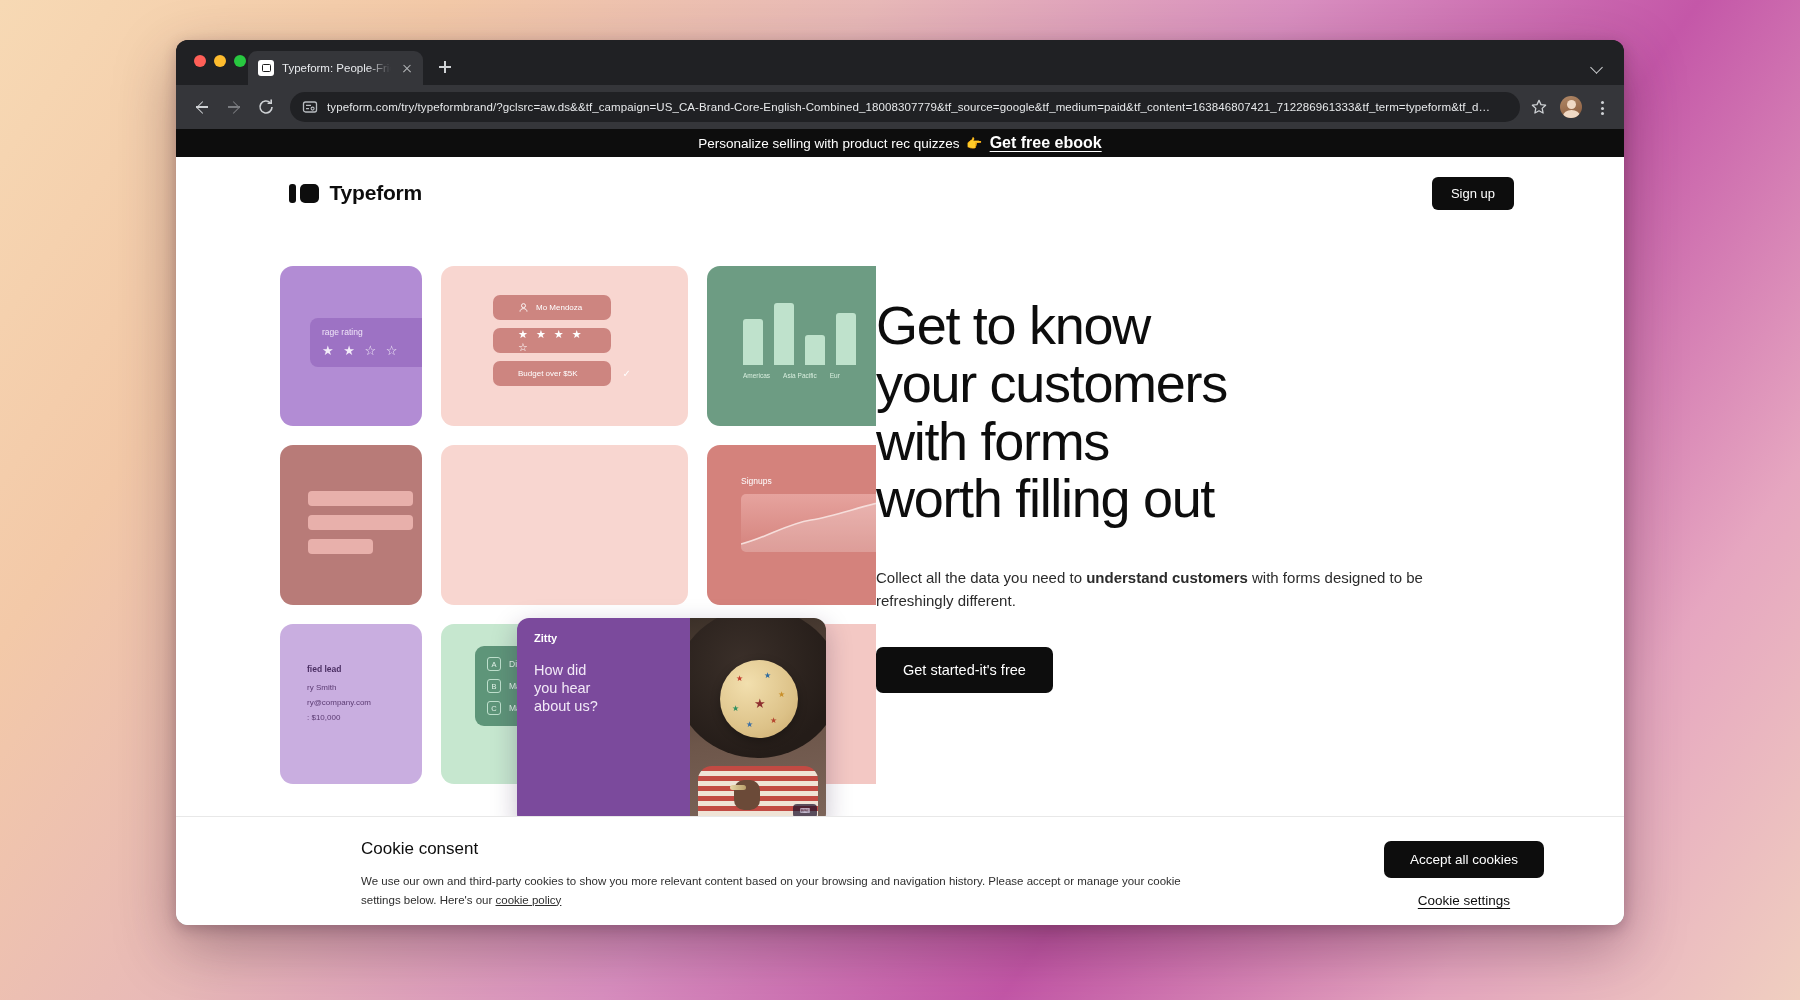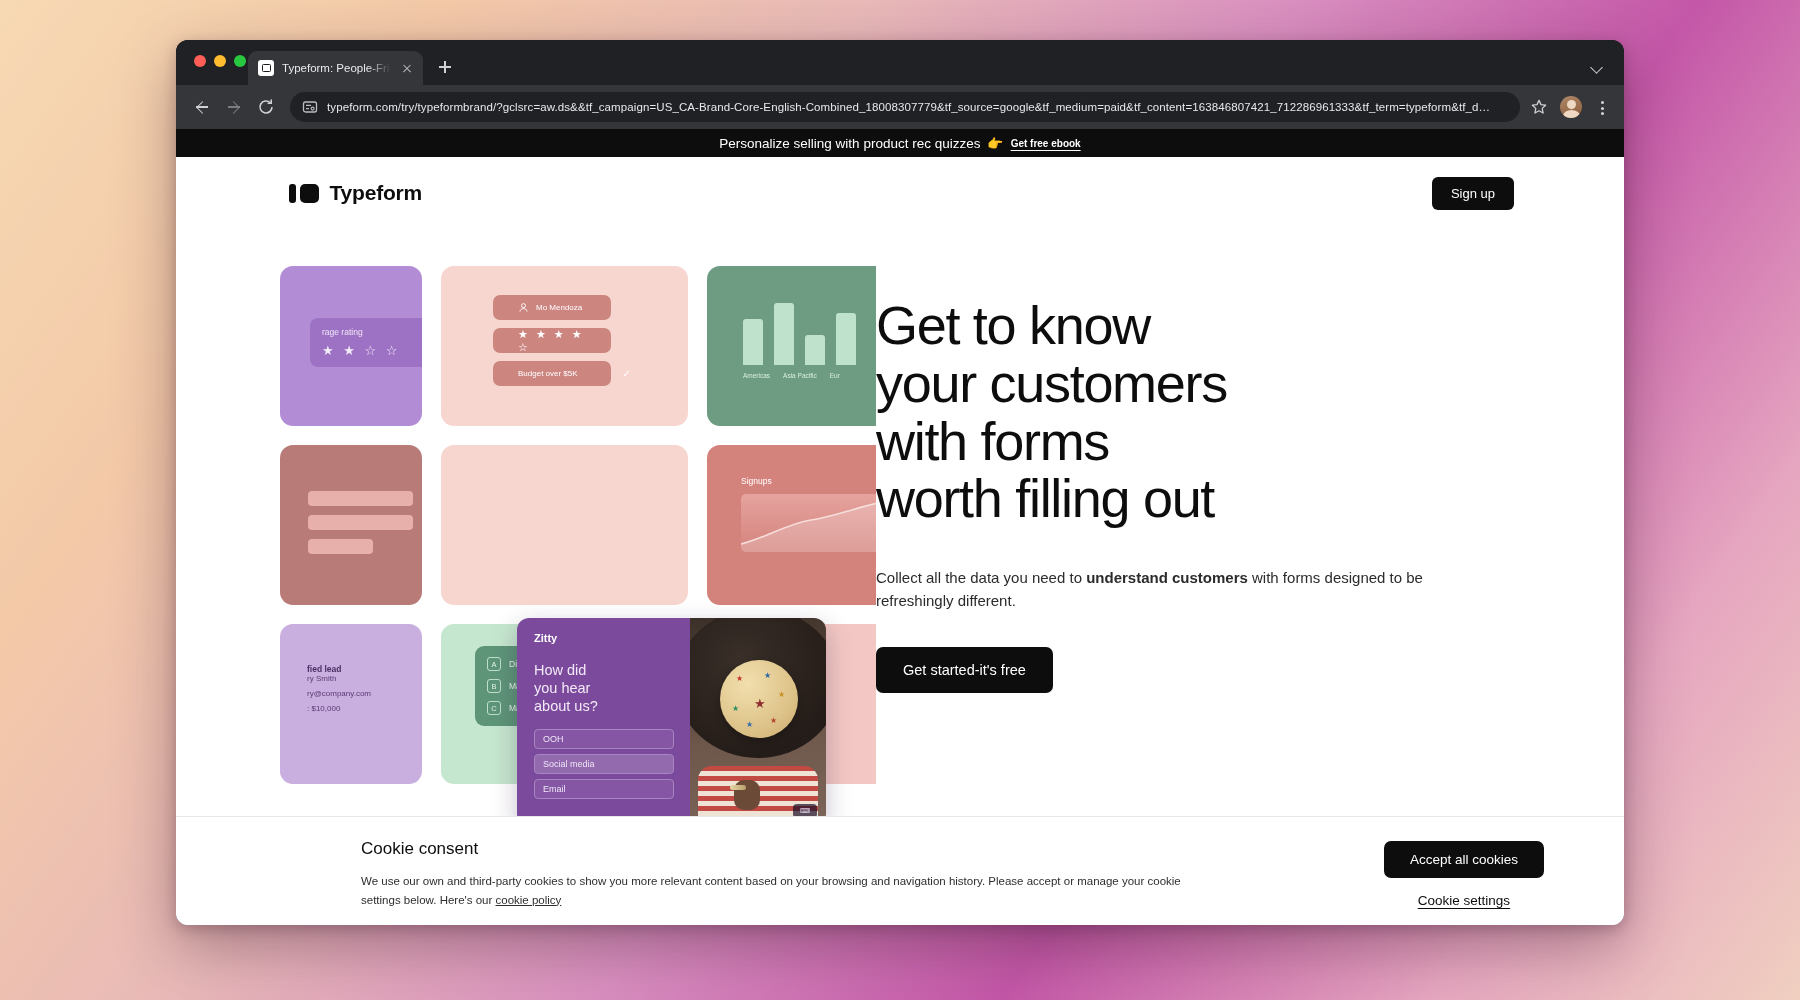--- a/index.html
+++ b/index.html
@@ -175,21 +175,21 @@
   }
 
   
   .promo {
     height: 28px; background: #0d0d0d;
     display: flex; align-items: center; justify-content: center;
     gap: 7px; color: #fff; font-size: 13.5px;
   }
   .promo-link {
     color: #fff; font-weight: bold; text-decoration: underline;
-    text-underline-offset: 2.5px; font-size: 10px;
+    text-underline-offset: 2.5px; font-size: 16px;
   }
   .promo-emoji { font-size: 13px; }
 
   
   .site-header {
     height: 72px;
     display: flex; align-items: center;
     justify-content: space-between;
     padding: 0 110px 0 113px;
   }
@@ -278,21 +278,21 @@
   .signup-card { position: absolute; left: 34px; top: 31px; width: 150px; }
   .signup-card .tt { font-size: 8.5px; color: #fff; margin-bottom: 8px; }
   .spark {
     height: 58px; background: linear-gradient(180deg,#e6a39e,#d4827c);
     border-radius: 5px; position: relative; overflow: hidden;
   }
   .spark svg { position: absolute; left: 0; bottom: 0; }
 
   
   .lead-card { position: absolute; left: 27px; top: 40px; width: 135px; }
-  .lead-card .h { font-size: 8.5px; color: #4b2f63; font-weight: bold; white-space: nowrap; }
+  .lead-card .h { font-size: 8.5px; color: #4b2f63; font-weight: bold; margin-bottom: 9px; white-space: nowrap; }
   .lead-card .r { font-size: 8px; color: #5b3b72; margin-bottom: 6px; white-space: nowrap; }
 
   
   .rank-card {
     position: absolute; left: 34px; top: 22px;
     width: 175px; background: #5e9579;
     border-radius: 9px; padding: 11px 12px;
   }
   .rank-row { display: flex; align-items: center; gap: 8px; margin-bottom: 8px; }
   .rank-row:last-child { margin-bottom: 0; }
@@ -626,25 +626,20 @@
           </div>
         </div>
 
         <div class="form-card">
           <div class="form-left">
             <div class="form-brand">Zitty</div>
             <div class="form-q">
               <div>How did</div>
               <div>you hear</div>
               <div>about us?</div>
-            </div>
-            <div class="form-opts">
-              <div class="form-opt">OOH</div>
-              <div class="form-opt sel">Social media</div>
-              <div class="form-opt">Email</div>
             </div>
           </div>
           <div class="form-right">
             <div class="hair"></div>
             <div class="torso"></div>
             <div class="hand"></div>
             <div class="bracelet"></div>
             <div class="cookie-face">
               <span class="sprinkle" style="left:16px;top:14px;color:#c0392b">★</span>
               <span class="sprinkle" style="left:44px;top:11px;color:#2d6a9f">★</span>

